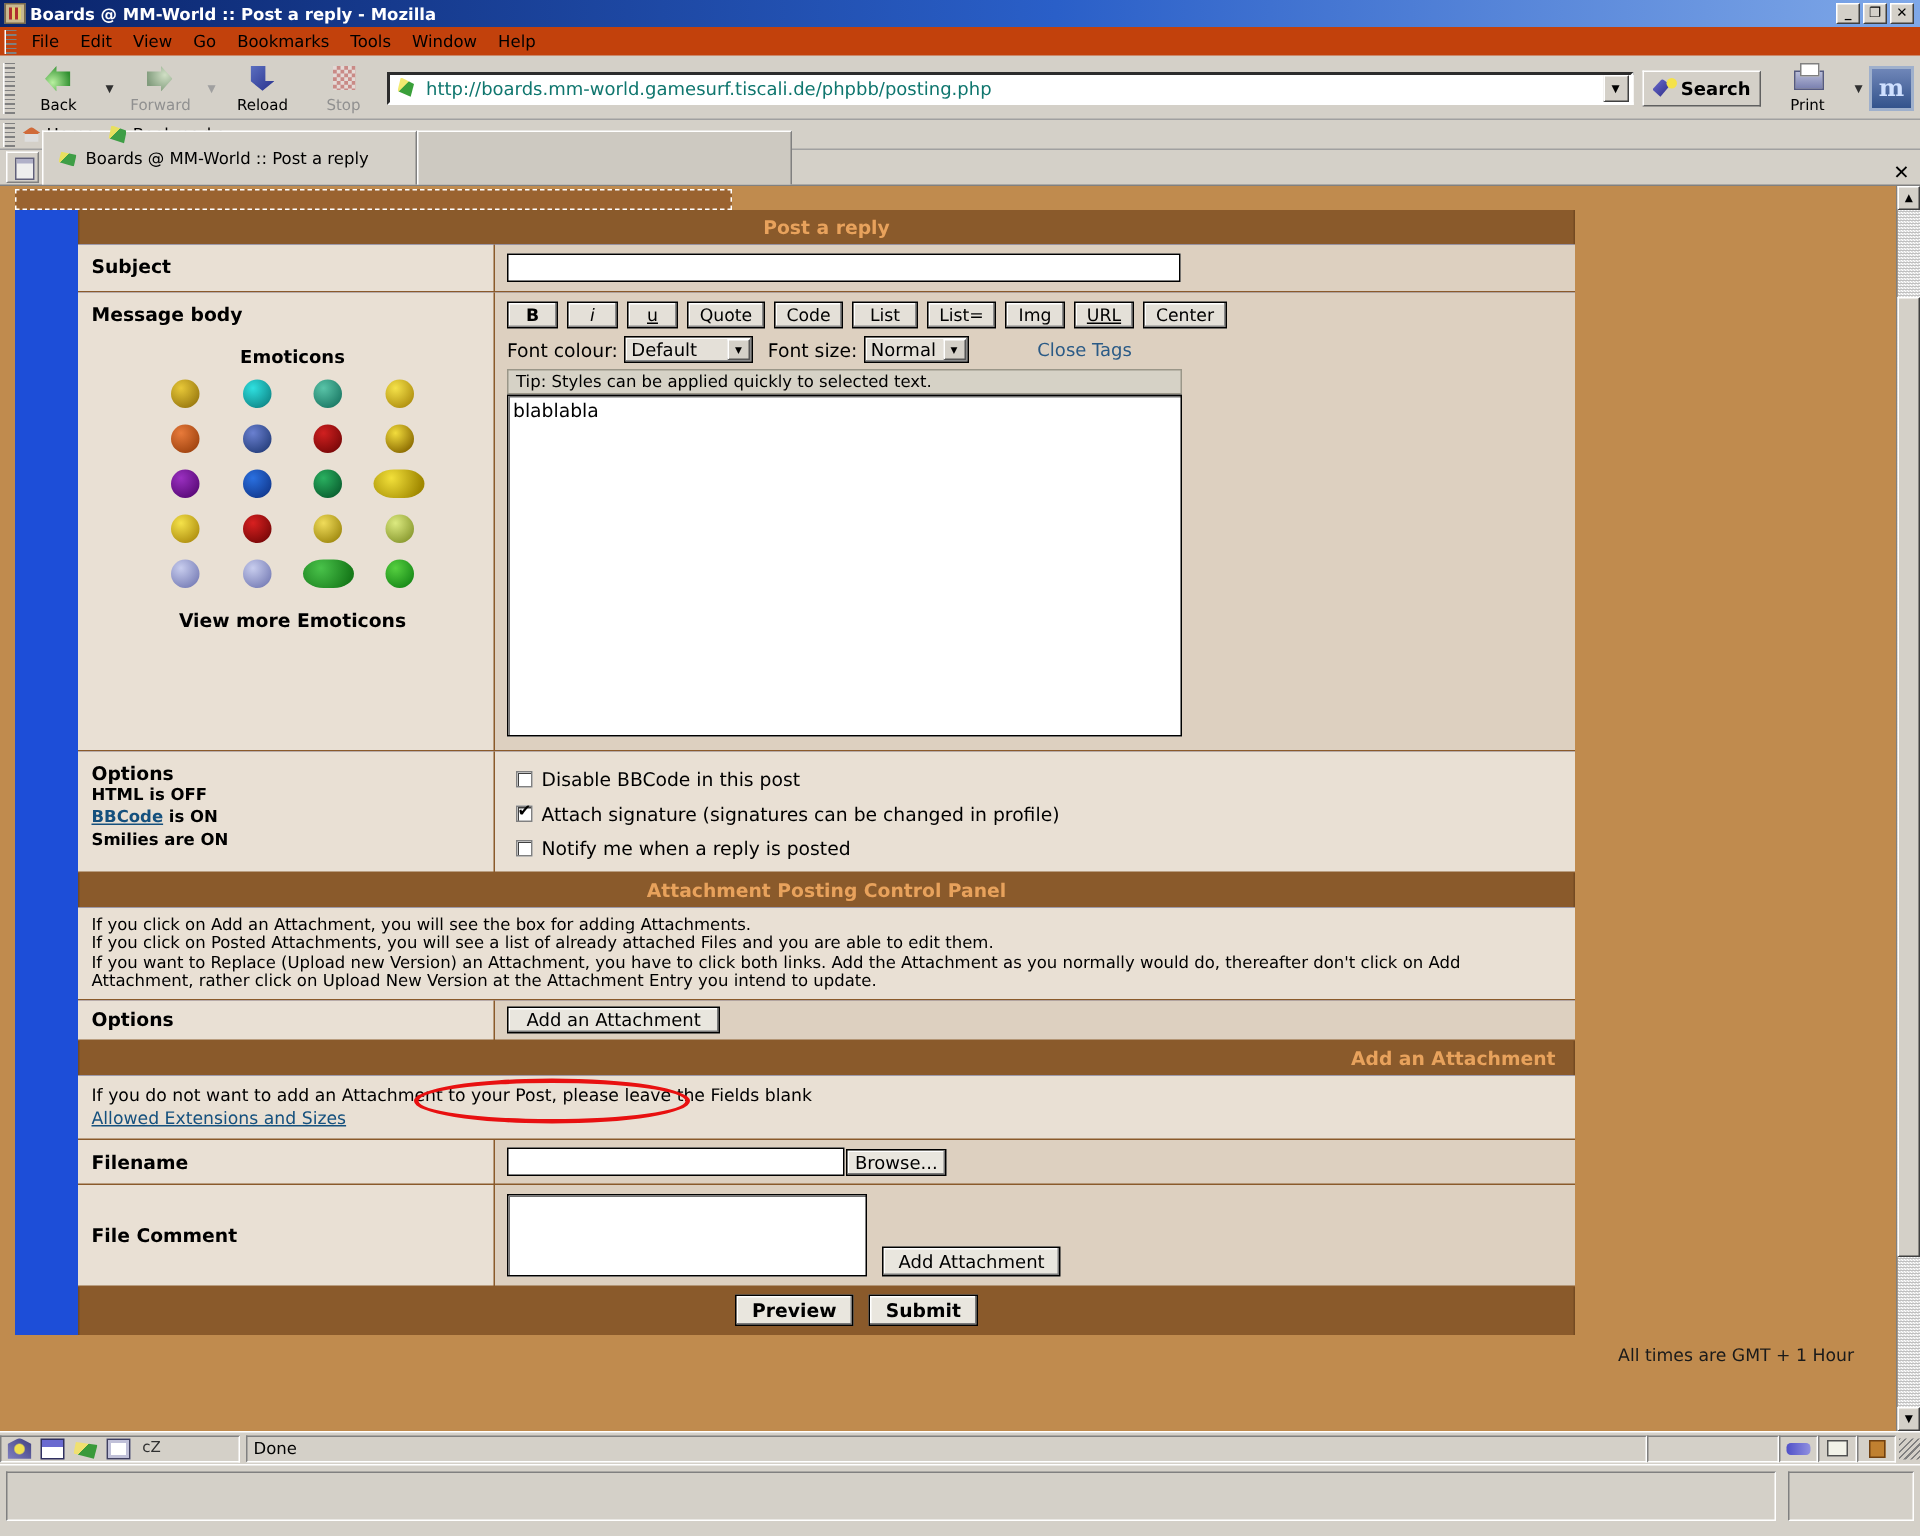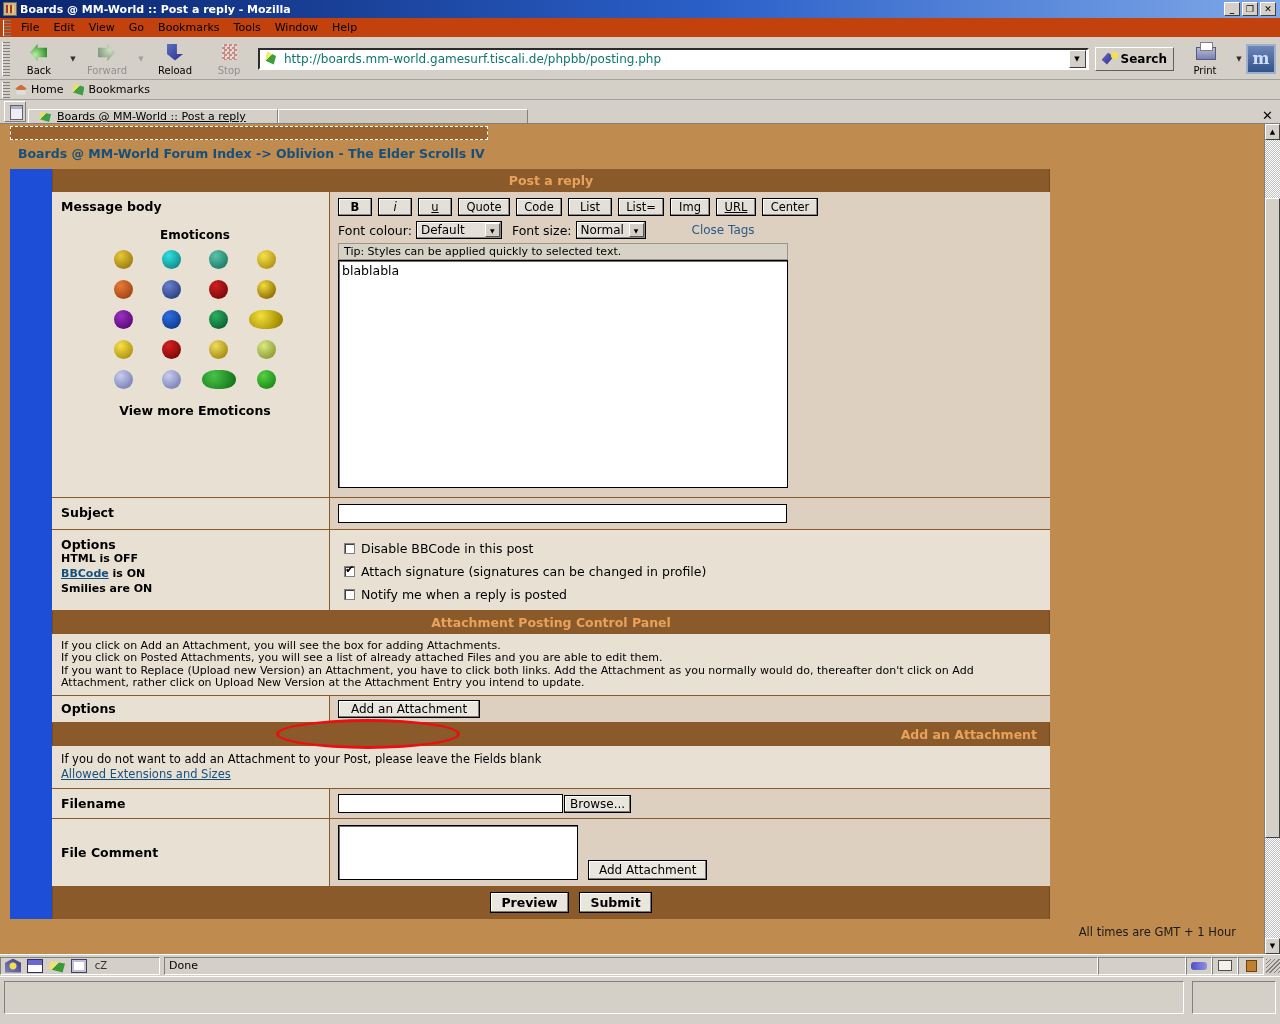--- a/index.html
+++ b/index.html
@@ -201,28 +201,28 @@
     background: #d4d0c8; border: 1px solid #fff;
     border-right-color: #808080; border-bottom-color: #808080;
     position: relative;
   }
   #tabstrip .tabicon-left:after {
     content: ""; position: absolute; left: 5px; top: 3px; width: 11px; height: 13px;
     background: #eeeeee; border: 1px solid #60607a;
     box-shadow: inset 0 3px 0 #b0b0c8;
   }
   .tab {
-    height: 14px; min-width: 250px;
+    height: 36px; min-width: 250px;
     display: flex; align-items: center; gap: 5px;
     padding: 0 10px;
     background: #d4d0c8;
     border: 1px solid #fff;
     border-bottom: 0;
     border-right-color: #808080;
-    font-size: 11px; color: #000; text-decoration: underline;
+    font-size: 11px; color: #000;
   }
   .tab.inactive { background: #cdc9c1; color: #000; min-width: 250px; }
   .tab .tabico { width: 13px; height: 13px; position: relative; flex: none; }
   .tab .tabico:before {
     content: ""; position: absolute; left: 0; top: 1px; width: 12px; height: 11px;
     background: linear-gradient(135deg, #e8e060 40%, #3e9e46 41%);
     clip-path: polygon(15% 10%, 100% 30%, 85% 100%, 0 72%);
   }
   #tabclose {
     margin-left: auto; margin-right: 7px;
@@ -469,27 +469,31 @@
   <div id="tabclose">✕</div>
 </div>
 
 <div id="viewport">
   <div id="page">
 
     <div id="marquee"></div>
 
     <div id="content">
 
-      <div class="crumb">
-        <span class="link">Boards @ MM-World Forum Index</span><span> -&gt; </span><span class="link">Oblivion - The Elder Scrolls IV</span>
-      </div>
 
       <div class="tbl">
 
         <div class="barhead">Post a reply</div>
+
+        <div class="row">
+          <div class="cell-l">Subject</div>
+          <div class="cell-r">
+            <input class="txtinput" style="width: 449px;" value="">
+          </div>
+        </div>
 
         <div class="row">
           <div class="cell-l" style="padding-bottom:0">
             <div>Message body</div>
             <div class="emoticons-title">Emoticons</div>
             <div class="emogrid">
                 <div class="emo" style="background: radial-gradient(circle at 35% 30%, rgb(232, 200, 56), rgb(154, 122, 16) 80%);"></div>
                 <div class="emo" style="background: radial-gradient(circle at 35% 30%, rgb(47, 224, 224), rgb(16, 138, 138) 80%);"></div>
                 <div class="emo" style="background: radial-gradient(circle at 35% 30%, rgb(89, 196, 168), rgb(28, 122, 102) 80%);"></div>
                 <div class="emo" style="background: radial-gradient(circle at 35% 30%, rgb(245, 226, 74), rgb(176, 144, 16) 80%);"></div>
@@ -541,27 +545,20 @@
                 <span class="arw" style="margin-left:auto">▼</span>
               </span>
               <span class="link" style="margin-left:42px;font-weight:normal;color:#2a5a86">Close Tags</span>
             </div>
             <div id="tipbar" style="width:450px">Tip: Styles can be applied quickly to selected text.</div>
             <textarea id="msgbody" style="">blablabla</textarea>
           </div>
         </div>
 
         <div class="row">
-          <div class="cell-l">Subject</div>
-          <div class="cell-r">
-            <input class="txtinput" style="width: 449px;" value="">
-          </div>
-        </div>
-
-        <div class="row">
           <div class="cell-l">
             <div>Options</div>
             <div class="smallopt">HTML is OFF</div>
             <div class="smallopt"><a href="#">BBCode</a><span> is ON</span></div>
             <div class="smallopt">Smilies are ON</div>
           </div>
           <div class="cell-r lite" style="padding:8px 8px 6px 14px">
             <div class="optline">
               <span class="cb"></span><span>Disable BBCode in this post</span>
             </div>

